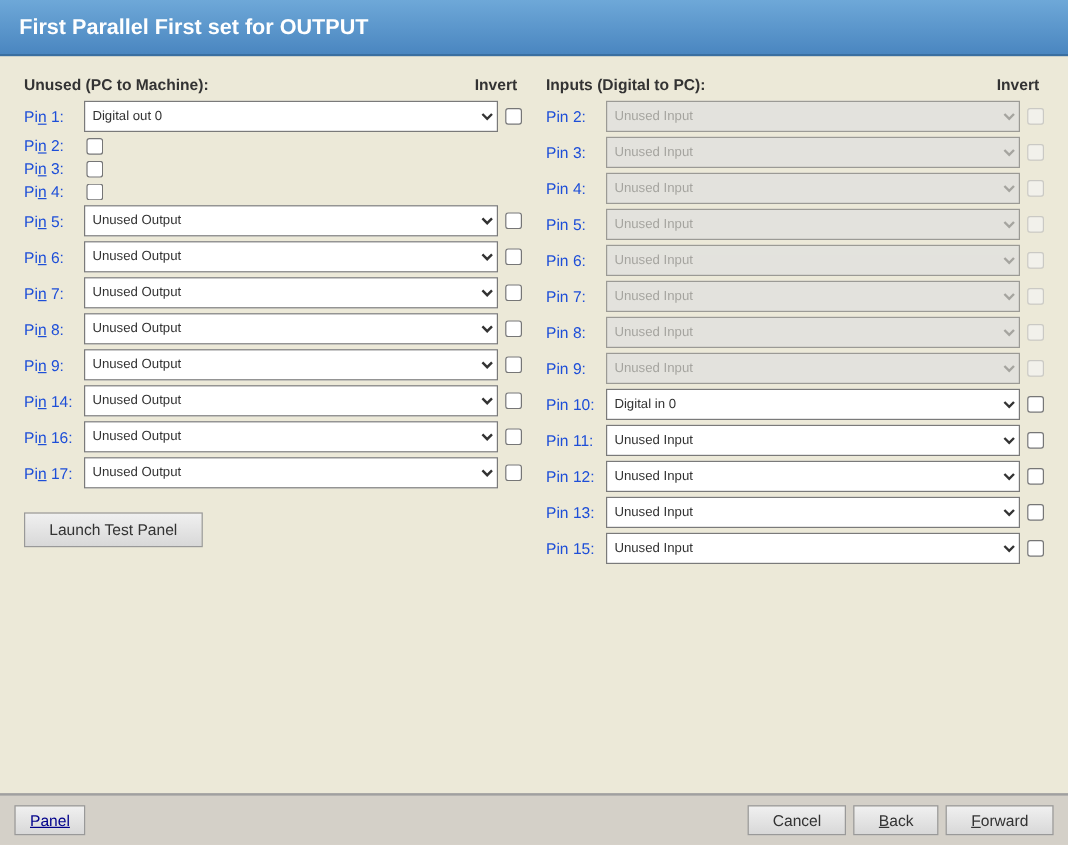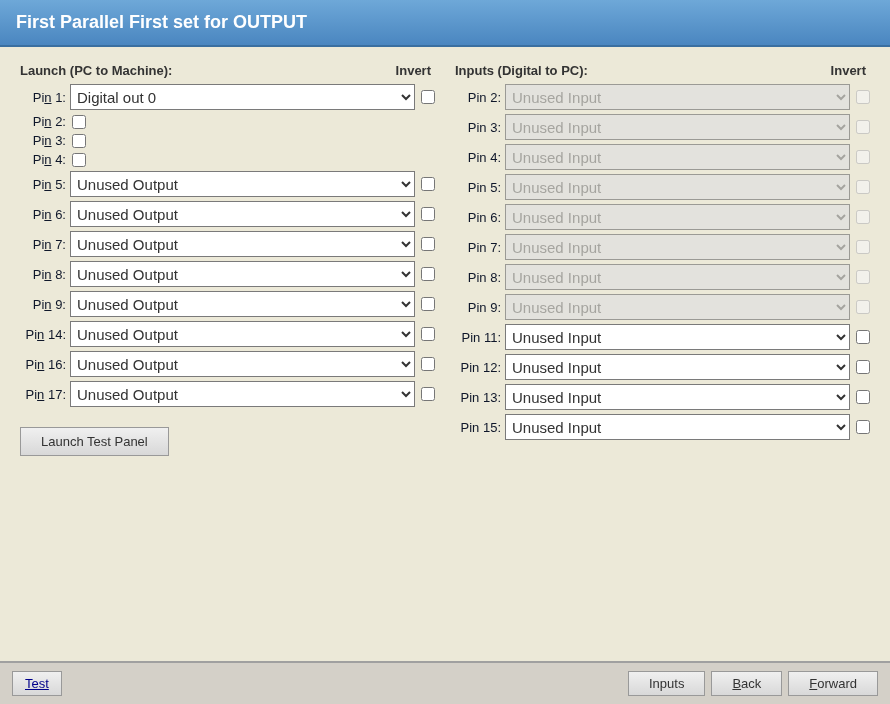--- a/index.html
+++ b/index.html
@@ -46,32 +46,31 @@
       text-align: right;
     }
     .pin-row {
       display: flex;
       align-items: center;
       margin-bottom: 4px;
       gap: 4px;
     }
     .pin-label {
       width: 46px;
-      text-align: right;
-      color: #0f172a;
+      color: #1d4ed8;
       font-size: 13px;
       flex-shrink: 0;
     }
     .pin-label u {
       text-decoration: underline;
     }
     .pin-select {
       flex: 1;
       height: 26px;
-      font-size: 15px;
+      font-size: 11px;
       border: 1px solid #7a7a7a;
       background: white;
       padding: 0 2px;
       color: #333;
     }
     .pin-select.disabled-select {
       background: #e0e0e0;
       color: #888;
     }
     .pin-checkbox {
@@ -126,21 +125,21 @@
 
 <div class="title-bar">
   <span>First Parallel First set for OUTPUT</span>
 </div>
 
 <div class="main-content">
   <div class="columns">
 
     <div class="col">
       <div class="col-header">
-        <span>Launch (PC to Machine):</span>
+        <span>Unused (PC to Machine):</span>
         <span class="invert-label">Invert</span>
       </div>
       <div id="outputs-rows">
           <div class="pin-row">
             <span class="pin-label">Pi<u>n</u> 1:</span>
             <select class="pin-select"><option value="Digital out 0">Digital out 0</option><option value="Unused Output">Unused Output</option><option value="Machine Is Enabled">Machine Is Enabled</option><option value="X Amplifier Enable">X Amplifier Enable</option><option value="Z Amplifier Enable">Z Amplifier Enable</option></select>
             <input type="checkbox" class="pin-checkbox" style="">
           </div>
           <div class="pin-row">
             <span class="pin-label">Pi<u>n</u> 2:</span>
@@ -240,20 +239,25 @@
             <span class="pin-label">Pin 8:</span>
             <select class="pin-select disabled-select" disabled=""><option value="Unused Input">Unused Input</option><option value="Digital in 0">Digital in 0</option><option value="Digital in 1">Digital in 1</option></select>
             <input type="checkbox" class="pin-checkbox" disabled="" style="">
           </div>
           <div class="pin-row">
             <span class="pin-label">Pin 9:</span>
             <select class="pin-select disabled-select" disabled=""><option value="Unused Input">Unused Input</option><option value="Digital in 0">Digital in 0</option><option value="Digital in 1">Digital in 1</option></select>
             <input type="checkbox" class="pin-checkbox" disabled="" style="">
           </div>
           <div class="pin-row">
+            <span class="pin-label">Pin 10:</span>
+            <select class="pin-select"><option value="Unused Input">Unused Input</option><option value="Digital in 0" selected="">Digital in 0</option><option value="Digital in 1">Digital in 1</option></select>
+            <input type="checkbox" class="pin-checkbox" style="">
+          </div>
+          <div class="pin-row">
             <span class="pin-label">Pin 11:</span>
             <select class="pin-select"><option value="Unused Input">Unused Input</option><option value="Digital in 0">Digital in 0</option><option value="Digital in 1">Digital in 1</option></select>
             <input type="checkbox" class="pin-checkbox" style="">
           </div>
           <div class="pin-row">
             <span class="pin-label">Pin 12:</span>
             <select class="pin-select"><option value="Unused Input">Unused Input</option><option value="Digital in 0">Digital in 0</option><option value="Digital in 1">Digital in 1</option></select>
             <input type="checkbox" class="pin-checkbox" style="">
           </div>
           <div class="pin-row">
@@ -266,20 +270,20 @@
             <select class="pin-select"><option value="Unused Input">Unused Input</option><option value="Digital in 0">Digital in 0</option><option value="Digital in 1">Digital in 1</option></select>
             <input type="checkbox" class="pin-checkbox" style="">
           </div>
         </div>
     </div>
   </div>
 </div>
 
 <div class="footer">
   <div class="footer-left">
-    <button class="help-link footer-btn">Test</button>
+    <button class="help-link footer-btn">Panel</button>
   </div>
   <div class="footer-right">
-    <button class="footer-btn">Inputs</button>
+    <button class="footer-btn">Cancel</button>
     <button class="footer-btn"><u>B</u><span>ack</span></button>
     <button class="footer-btn"><u>F</u><span>orward</span></button>
   </div>
 </div>
 
 </body></html>

